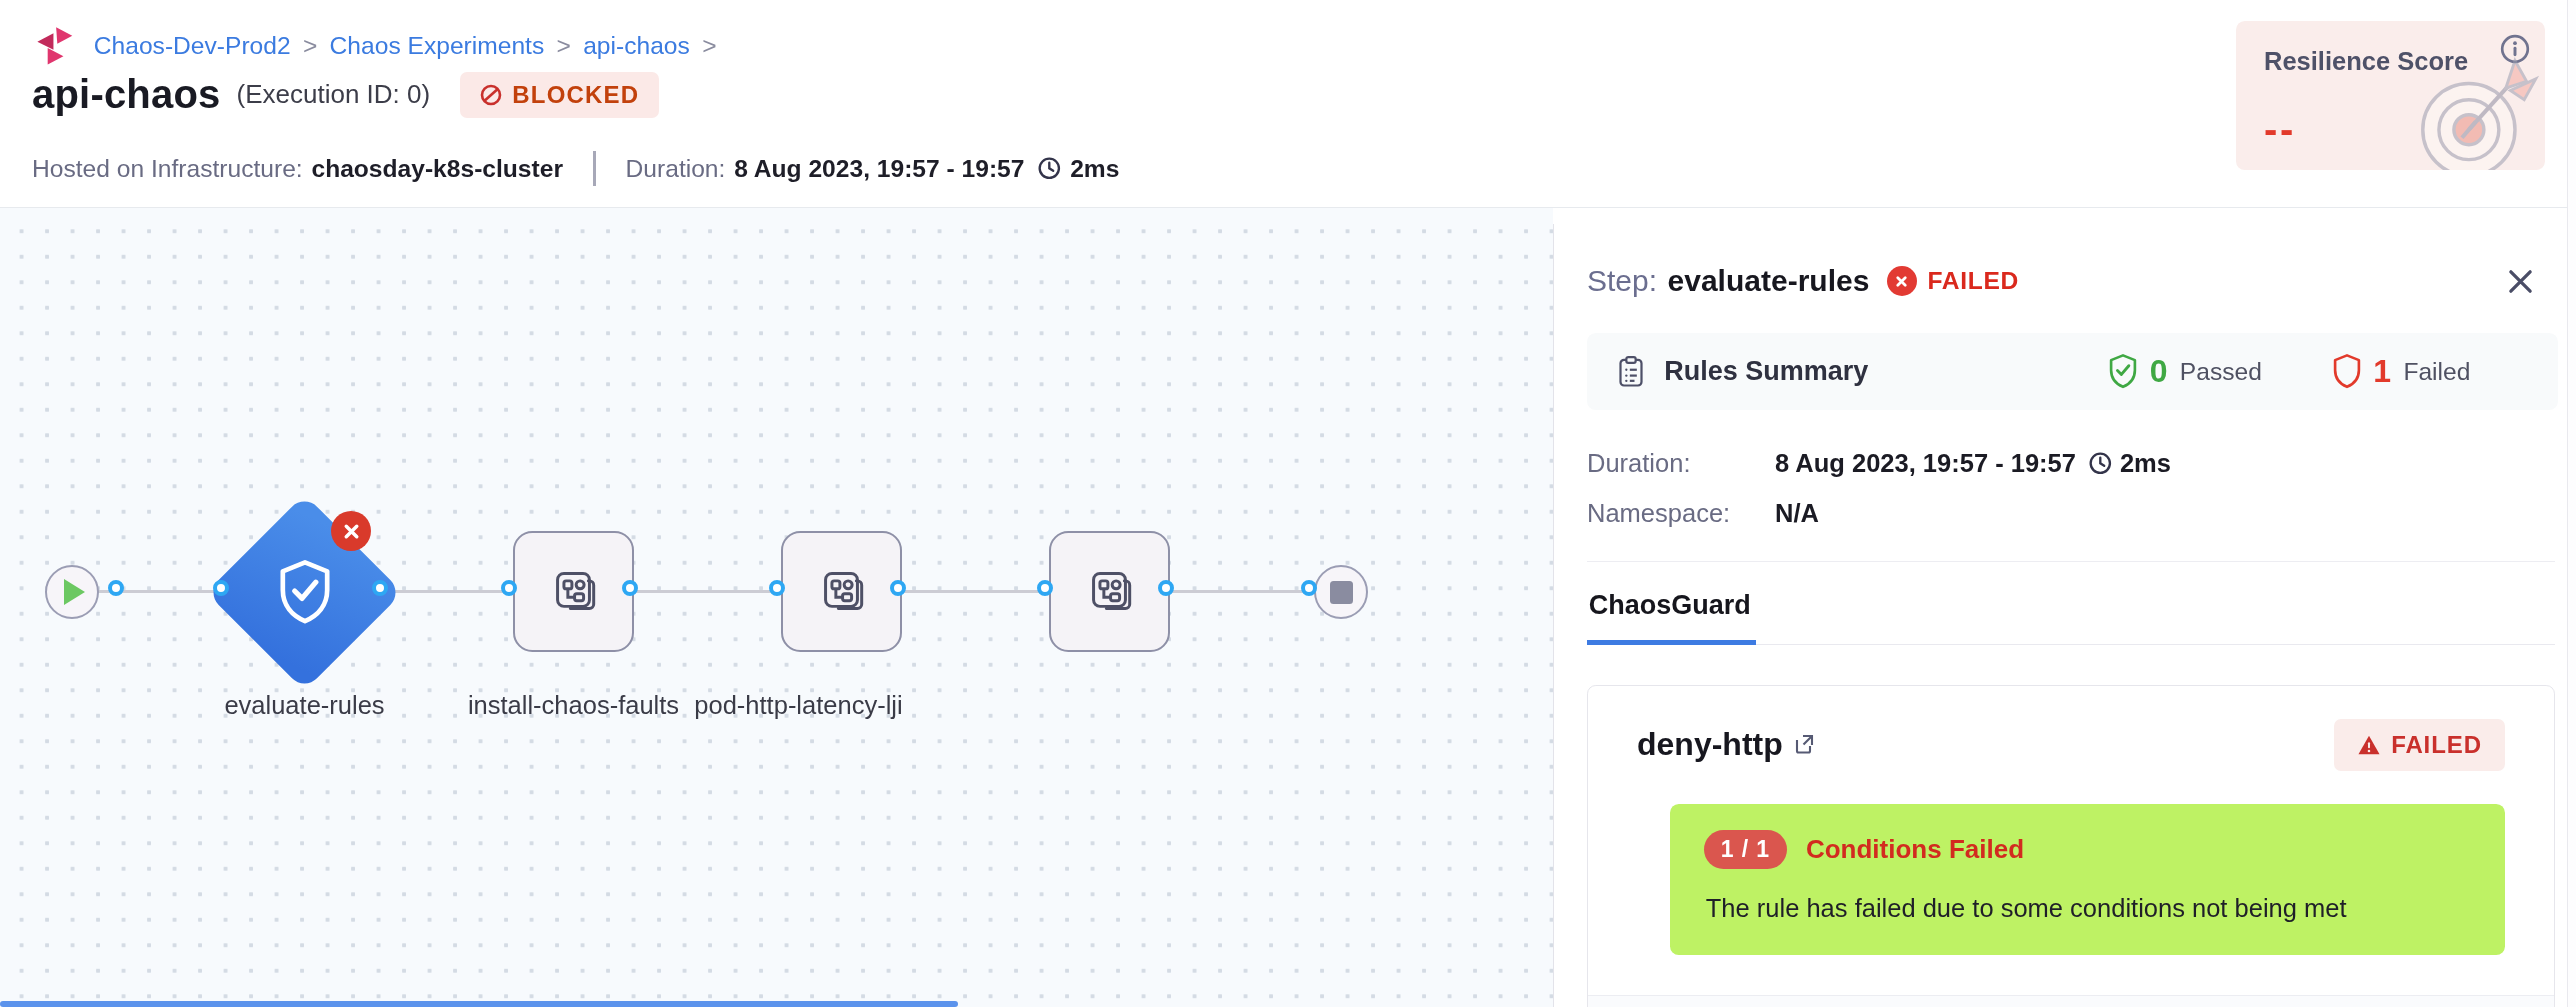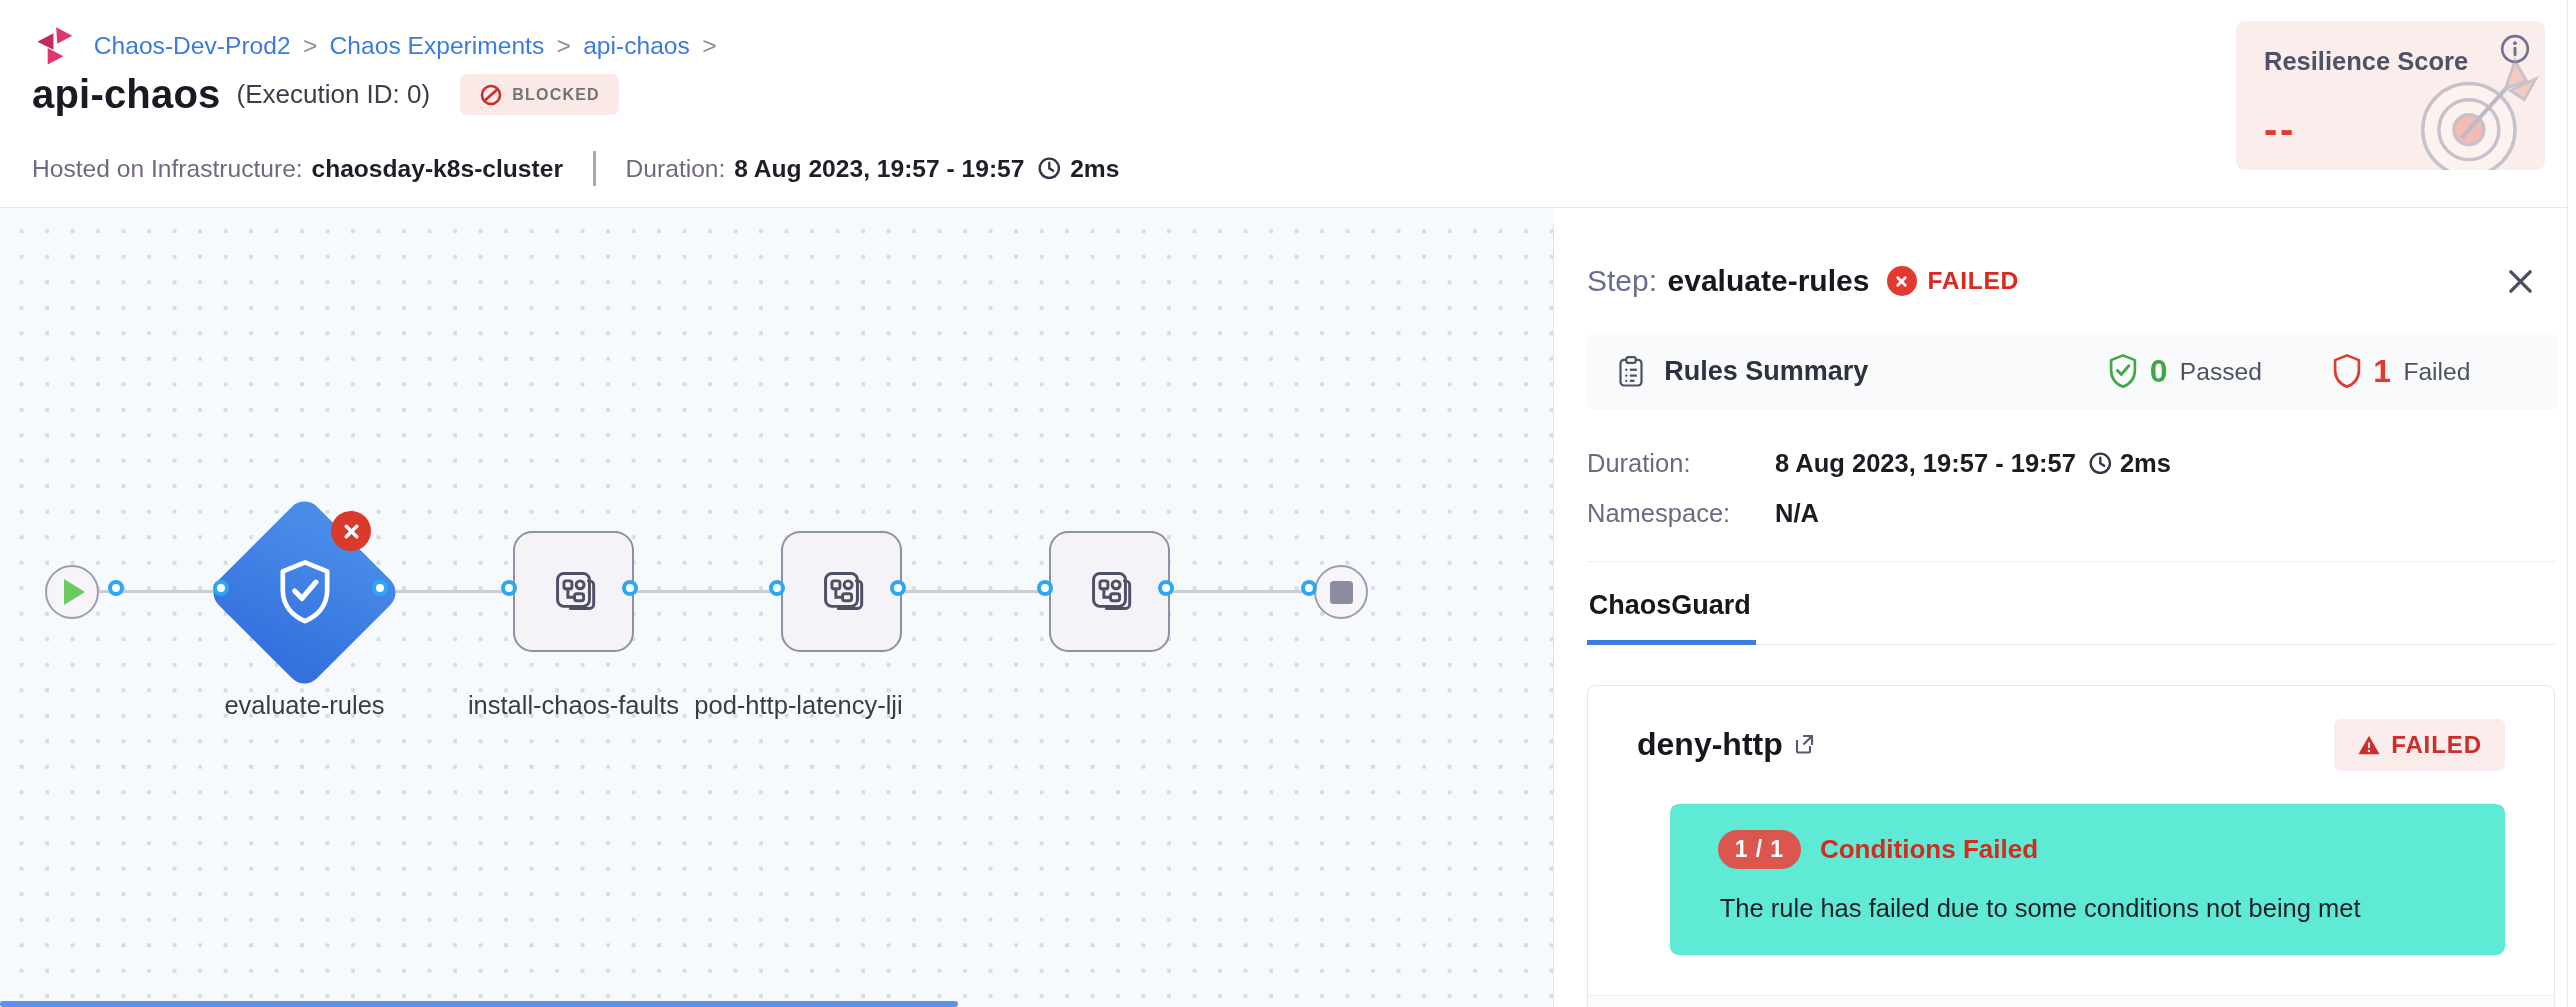--- a/index.html
+++ b/index.html
@@ -12,21 +12,21 @@
     border-bottom:1.8px solid #E7EAEE; z-index:10; }
   .crumb-row { position:absolute; left:32px; top:23px; display:flex; align-items:center; gap:12.3px; }
   .crumb-logo { width:46px; height:46px; margin-right:3.5px; }
   .crumb-link { font-size:24.6px; color:#3B7BE0; text-decoration:none; cursor:pointer; }
   .crumb-sep { font-size:24.6px; color:#8A8C9F; }
   .title-row { position:absolute; left:32px; top:72px; display:flex; align-items:center; }
   .page-title { font-size:40px; font-weight:700; color:#191A23; letter-spacing:0.2px; }
   .exec-id { font-size:26px; color:#3C3D49; margin-left:16px; }
   .blocked-badge { display:flex; align-items:center; gap:8.8px; margin-left:30px;
     background:#FBE9E7; border-radius:7px; padding:8.8px 19.3px; }
-  .blocked-badge span { font-size:16px; font-weight:700; color:#737373; letter-spacing:1.2px; }
+  .blocked-badge span { font-size:24px; font-weight:700; color:#c2410c; letter-spacing:1.2px; }
   .meta-row { position:absolute; left:32px; top:151px; display:flex; align-items:center; font-size:24.6px; }
   .meta-label { color:#696B83; }
   .meta-value { color:#1E1E28; font-weight:700; margin-left:8.8px; }
   .meta-divider { width:2.6px; height:35px; background:#A7A8B8; margin:0 30px; }
   .clock-icon { margin:0 7px 0 12.3px; }
 
   
   .res-card { position:absolute; left:2236px; top:21px; width:309px; height:149px;
     background:#FAEDEB; border-radius:8.8px; overflow:hidden; }
   .res-title { position:absolute; left:28px; top:26px; font-size:25.5px; font-weight:700; color:#4E5168; }
@@ -102,22 +102,22 @@
 
   .rule-card { margin-top:40px; margin-right:3.5px; border:1.8px solid #E6E6EC; border-radius:8.8px;
     overflow:hidden; background:#fff; }
   .rule-card-main { padding:33px 49px 40px 49px; }
   .rule-title-row { display:flex; align-items:center; }
   .rule-name { font-size:32px; font-weight:700; color:#17171F; cursor:pointer; }
   .ext-link { margin-left:8.8px; margin-top:-1.8px; cursor:pointer; }
   .rule-badge { margin-left:auto; background:#FAECEA; border-radius:7px; padding:12.3px 23px;
     display:flex; align-items:center; gap:10.5px; }
   .rule-badge span { font-size:24px; font-weight:700; color:#C9302C; letter-spacing:0.9px; }
-  .alert-box { margin-top:33px; margin-left:33px; background:#5eead4; border-radius:8.8px;
-    padding:26px 32px 30px 48px; }
+  .alert-box { margin-top:33px; margin-left:33px; background:#bef264; border-radius:8.8px;
+    padding:26px 32px 30px 34px; }
   .alert-head { display:flex; align-items:center; }
   .ratio-pill { background:#DA564E; border-radius:878px; padding:6.2px 16.7px; color:#fff;
     font-size:23px; font-weight:700; letter-spacing:0.9px; }
   .alert-title { font-size:26px; font-weight:700; color:#D22B1F; margin-left:19.3px; }
   .alert-msg { font-size:25.5px; color:#1F1F28; margin-top:23px; margin-left:1.8px; line-height:33px; }
   .card-footer { border-top:1.8px solid #ECEDF2; background:#FAFBFD; padding:23px 0 26px 26px;
     display:flex; align-items:center; cursor:pointer; }
   svg { display:block; }
 </style>
 </head>

